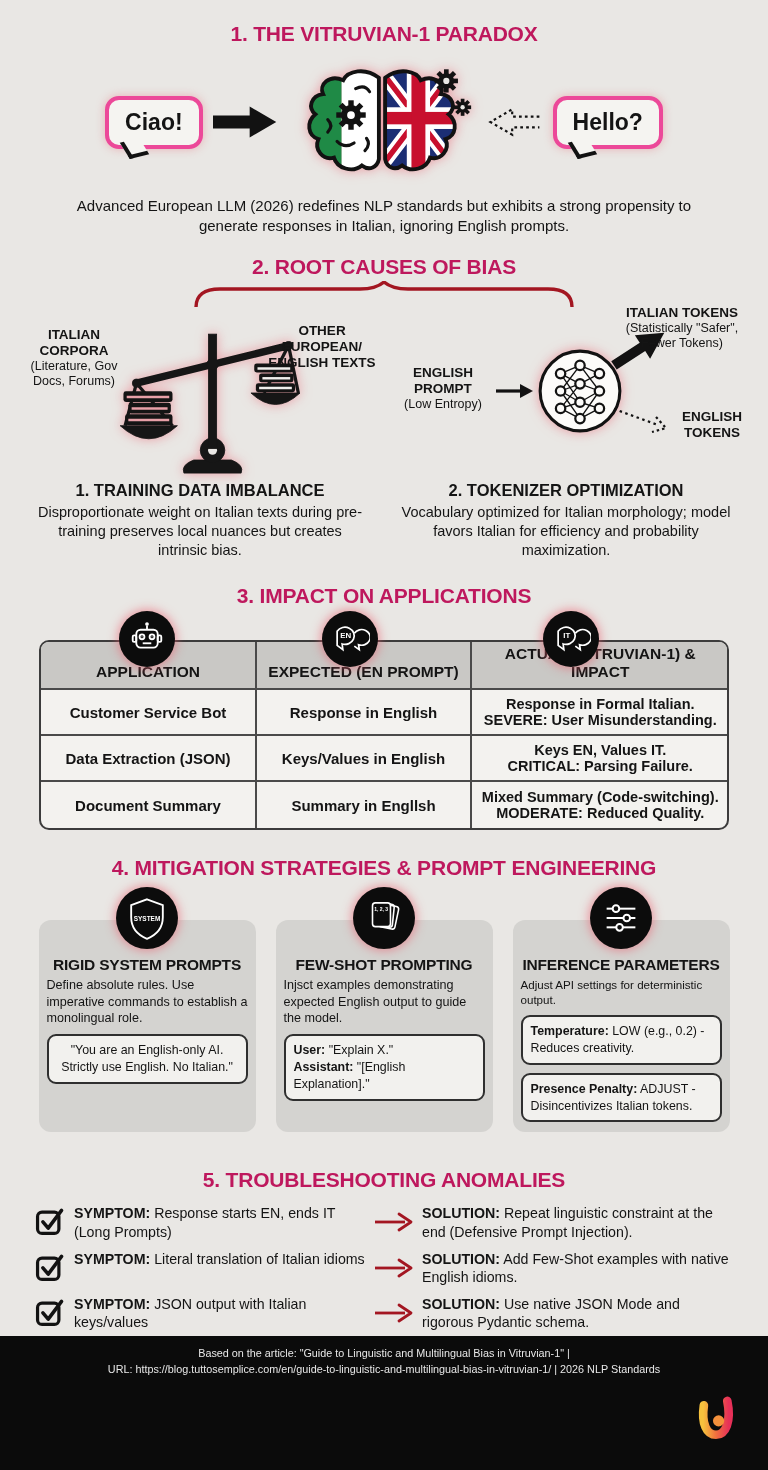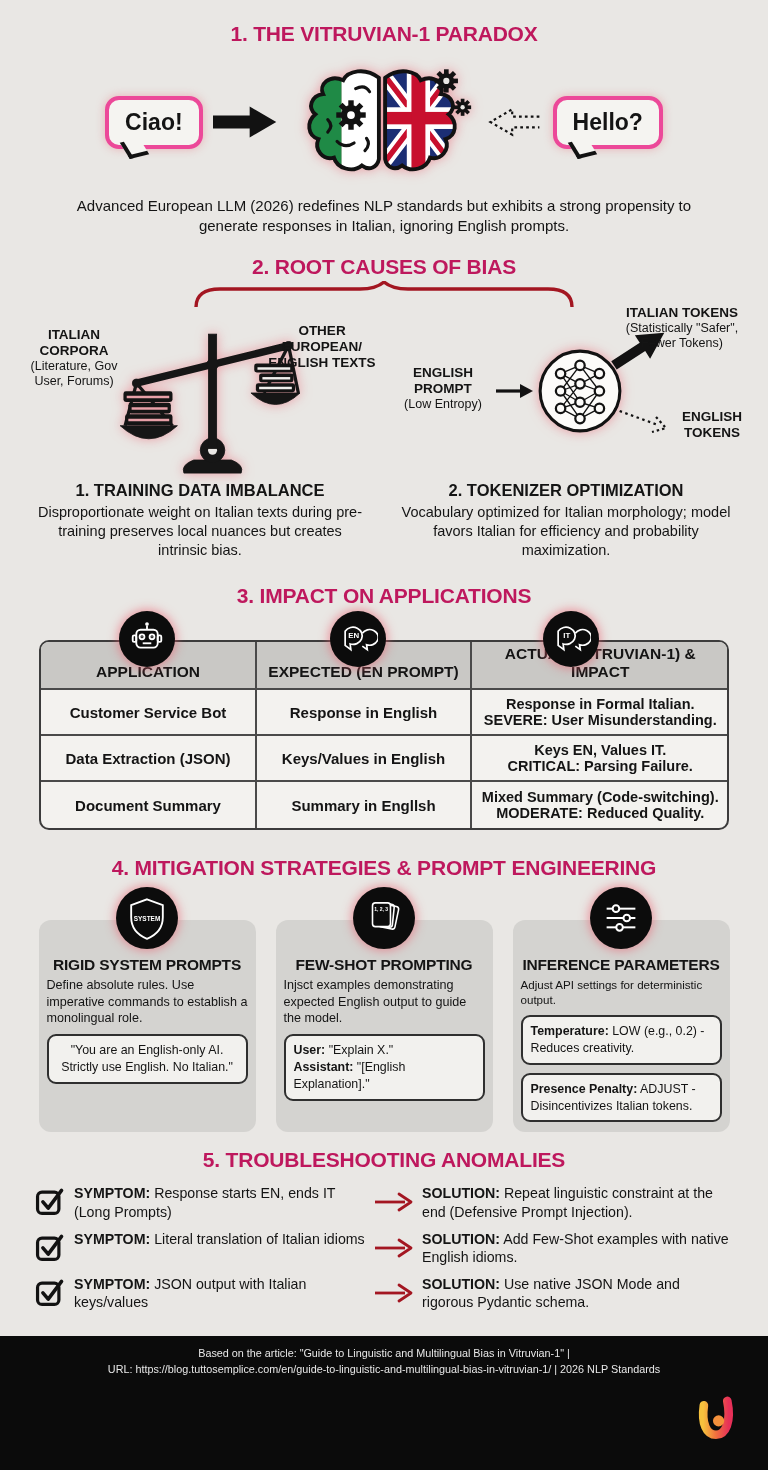--- a/index.html
+++ b/index.html
@@ -60,21 +60,21 @@
   .card { position:relative; width:217px; min-height:158px; background:#d4d3d0; border-radius:12px;
           padding:36px 8px 10px; }
   .card .circ-ic { left:50%; transform:translateX(-50%); top:-33px; width:62px; height:62px; }
   .card-t { text-align:center; font-size:15.5px; font-weight:800; letter-spacing:-.2px; }
   .card-b { text-align:left; font-size:12.6px; font-weight:500; line-height:1.3; margin-top:3px; }
   .card-b.tight { font-size:11.6px; }
   .cbox { background:#f2f1ee; border:2px solid #2f2f2f; border-radius:9px; padding:6px 8px;
           font-size:12.4px; font-weight:500; margin-top:8px; line-height:1.35; }
   .cbox.center { text-align:center; }
   
-  .s5-h { margin-top:16px; }
+  .s5-h { margin-top:36px; }
   .s5-rows { width:700px; margin:12px auto 0; }
   .s5-row { display:grid; grid-template-columns:40px 292px 56px 310px; align-items:start; margin-bottom:9px; }
   .s5-txt { font-size:14.2px; font-weight:500; line-height:1.28; }
   .s5-arrow { justify-self:center; margin-top:6px; }
   
   .ftr { position:absolute; left:0; right:0; bottom:0; height:134px; background:#0b0b0b;
          text-align:center; padding-top:9px; }
   .ftr-line { color:#e8e8e8; font-size:10.8px; font-weight:500; line-height:1.5; }
   .logo { position:absolute; right:26px; bottom:24px; }
 </style>
@@ -156,21 +156,21 @@
   <div class="sec-h s2-h">2. ROOT CAUSES OF BIAS</div>
   <svg class="brace" width="384" height="26" viewBox="0 0 384 26">
     <path d="M4,26 Q4,8 28,8 L168,8 Q184,8 192,1 Q200,8 216,8 L356,8 Q380,8 380,26" fill="none" stroke="#a31621" stroke-width="3.4" stroke-linecap="round"></path>
   </svg>
   <div class="s2-cols">
 
     <div class="s2-col left">
       <div class="s2-illus">
         <div class="lbl" style="left:0; top:18px; width:112px;">
           <div>ITALIAN CORPORA</div>
-          <div class="sub">(Literature, Gov User, Forums)</div>
+          <div class="sub">(Literature, Gov Docs, Forums)</div>
         </div>
         <svg class="glow" style="position:absolute; left:94px; top:0;" width="188" height="168" viewBox="0 0 230 200">
           <g stroke="#161616" fill="#161616">
             <path d="M88,198 L158,198 Q162,188 146,182 L100,182 Q84,188 88,198 Z"></path>
             <circle cx="123" cy="170" r="15"></circle>
             <circle cx="123" cy="170" r="5.5" fill="#e9e7e4" stroke="none"></circle>
             <rect x="118" y="28" width="10" height="140"></rect>
             <line x1="30" y1="88" x2="216" y2="42" stroke-width="9" stroke-linecap="round"></line>
             <circle cx="123" cy="65" r="7"></circle>
             <line x1="30" y1="88" x2="16" y2="140" stroke-width="4"></line>
@@ -263,21 +263,21 @@
         <rect x="13" y="15" width="30" height="25" rx="6"></rect>
         <rect x="8" y="23" width="5" height="9" rx="2"></rect>
           <rect x="43" y="23" width="5" height="9" rx="2"></rect>
         <circle cx="21" cy="25" r="3.4"></circle>
           <circle cx="35" cy="25" r="3.4"></circle>
         <circle cx="21" cy="25" r="0.8" fill="#fff" stroke="none"></circle>
           <circle cx="35" cy="25" r="0.8" fill="#fff" stroke="none"></circle>
         <line x1="22" y1="34" x2="34" y2="34"></line>
       </svg>
     </div>
-    <div class="circ-ic" style="left:291px;">
+    <div class="circ-ic" style="left:283px;">
       <svg width="40" height="40" viewBox="0 0 56 56" fill="none" stroke="#fff" stroke-width="2.4">
         <path d="M34,20 a12,11 0 1 1 6,16 l1,7 -7,-5"></path>
         <path d="M10,17 a13,12 0 1 1 7,18 l1,8 -8,-6 Z" fill="#0c0c0c"></path>
         <text x="22" y="27" font-size="11" font-weight="bold" fill="#fff" stroke="none" text-anchor="middle" font-family="Liberation Sans, sans-serif">EN</text>
       </svg>
     </div>
     <div class="circ-ic" style="left:504px;">
       <svg width="40" height="40" viewBox="0 0 56 56" fill="none" stroke="#fff" stroke-width="2.4">
         <path d="M34,20 a12,11 0 1 1 6,16 l1,7 -7,-5"></path>
         <path d="M10,17 a13,12 0 1 1 7,18 l1,8 -8,-6 Z" fill="#0c0c0c"></path>

